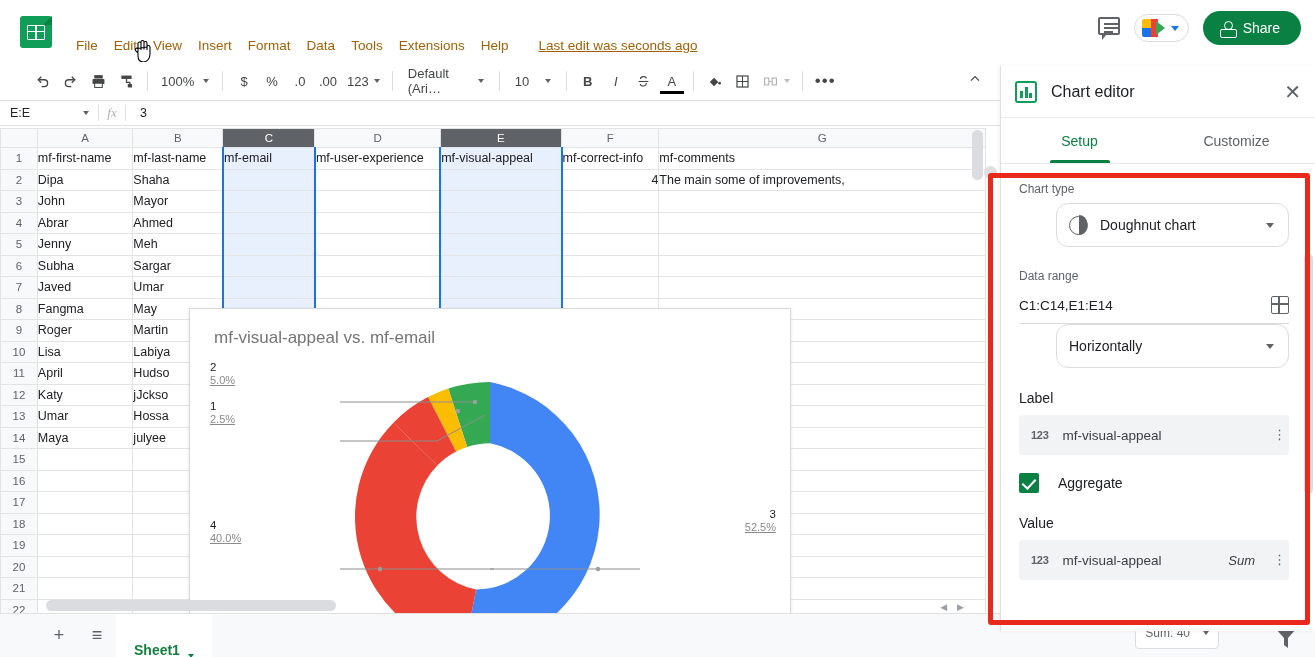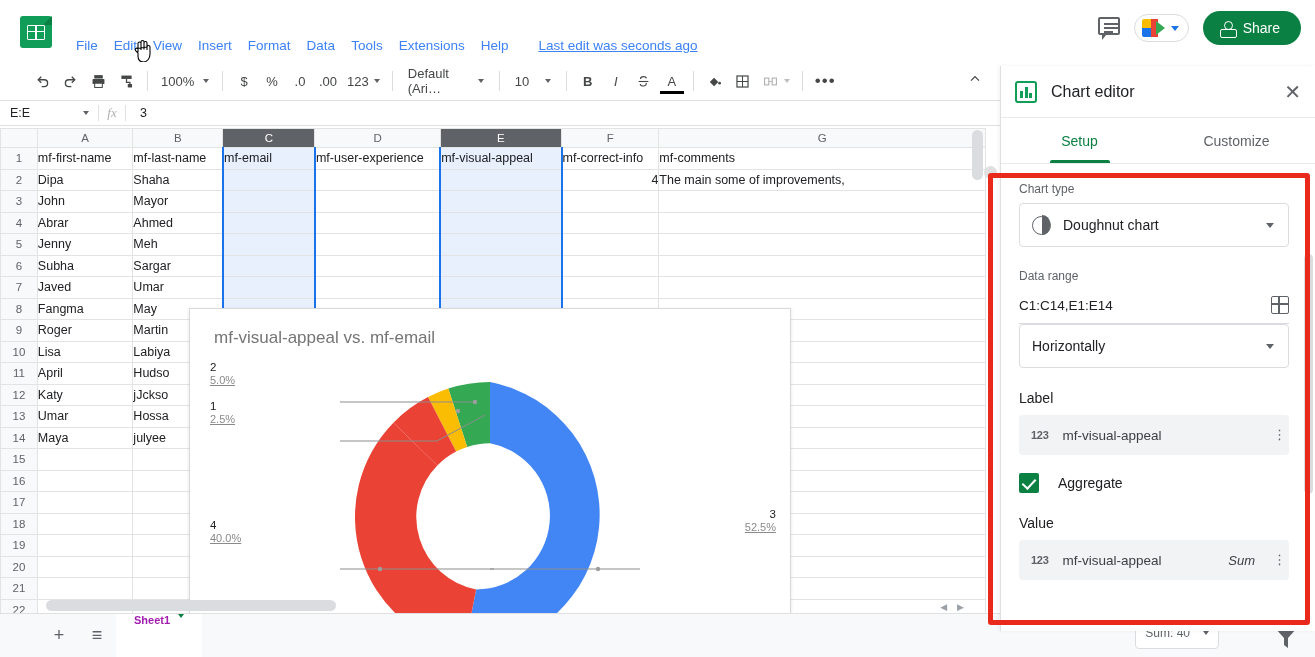--- a/index.html
+++ b/index.html
@@ -33,21 +33,21 @@
   .doc-logo .grid::after{
     content:""; position:absolute; left:7px; top:0; width:1.6px; height:100%; background:#fff;
   }
 
   .title-row { position:absolute; left:66px; top:9px; display:flex; align-items:center; gap:12px; }
   .doc-title { font-size:19px; color:#202124; letter-spacing:.1px; }
   .title-icon { color:#5f6368; font-size:15px; cursor:pointer; line-height:1; }
   .star-icon { font-size:16px; }
 
   .menubar { position:absolute; left:68px; top:36px; display:flex; gap:0px; }
-  .menubar div { font-size:13.5px; color:#3b82f6; padding:2px 8px; border-radius:4px; cursor:pointer; }
+  .menubar div { font-size:13.5px; color:#a16207; padding:2px 8px; border-radius:4px; cursor:pointer; }
   .lastedit { font-size:12.5px; color:#5f6368; margin-left:14px; padding-top:3px; text-decoration:underline; cursor:pointer;}
 
   .hand-cursor{
     position:absolute; left:132px; top:38px; width:22px; height:26px; pointer-events:none;
   }
 
   .topright { position:absolute; right:14px; top:11px; display:flex; align-items:center; gap:14px; }
   .cmt-icon { width:22px; height:22px; position:relative; cursor:pointer; }
   .cmt-icon .b { position:absolute; inset:0 0 4px 0; border:2px solid #5f6368; border-radius:2px; }
   .cmt-icon .b::after{ content:""; position:absolute; left:2px; bottom:-7px; border-width:6px 5px 0 0; border-style:solid; border-color:#5f6368 transparent transparent transparent;}
@@ -113,21 +113,21 @@
 
   
   .vscroll { position:absolute; right:3px; top:2px; width:11px; height:50px; background:#dadce0; border-radius:6px;}
   .hscroll-track{ position:absolute; left:44px; bottom:2px; height:11px; width:900px;}
   .hscroll { position:absolute; left:2px; top:0; width:290px; height:11px; background:#dadce0; border-radius:6px;}
   .arrowbtns{ position:absolute; right:22px; bottom:1px; display:flex; gap:10px; color:#9aa0a6; font-size:9px;}
 
   
   .bottombar { position:absolute; left:0; bottom:0; width:1315px; height:44px; background:#f8f9fa; border-top:1px solid #e0e0e0; display:flex; align-items:center; }
   .bb-ic { width:38px; text-align:center; color:#5f6368; font-size:18px; cursor:pointer; }
-  .sheet-tab { display:flex; align-items:flex-start; gap:8px; background:#fff; height:44px; padding:0 18px; color:#a21caf; font-size:11px; font-weight:bold; cursor:pointer;}
+  .sheet-tab { display:flex; align-items:flex-end; gap:8px; background:#fff; height:44px; padding:0 18px; color:#15803d; font-size:14px; font-weight:bold; cursor:pointer;}
   .sheet-tab .ct{ width:0;height:0;border-style:solid;border-width:4px 3.5px 0 3.5px;border-color:#0b8043 transparent transparent transparent;}
   .sumbox { position:absolute; right:96px; bottom:8px; display:flex; align-items:center; gap:8px;
             border:1px solid #dadce0; background:#fff; border-radius:4px; padding:8px 9px; font-size:12px; color:#5f6368; cursor:pointer;}
   .explore { position:absolute; right:14px; bottom:4px; width:30px; height:30px; cursor:pointer;}
 
   
   .panel { position:absolute; right:0; top:66px; width:315px; height:565px; background:#fff;
            border-left:1px solid #e0e0e0; box-shadow:-1px 0 4px rgba(0,0,0,.06); overflow:hidden;}
   .panel-head { height:52px; display:flex; align-items:center; padding:0 14px; border-bottom:1px solid #e8eaed; }
   .panel-logo { width:22px; height:22px; border:2px solid #0f9d58; border-radius:3px; position:relative; margin-right:14px;}
@@ -137,21 +137,21 @@
   .panel-logo i:nth-child(3){ left:12px; height:5px;}
   .panel-title{ font-size:16px; color:#202124; flex:1;}
   .panel-close{ font-size:20px; color:#5f6368; cursor:pointer; line-height:1;}
   .tabs { display:flex; height:46px; border-bottom:1px solid #e8eaed;}
   .tab { flex:1; display:flex; align-items:center; justify-content:center; font-size:14px; color:#5f6368; cursor:pointer; position:relative;}
   .tab.active{ color:#0b8043; }
   .tab.active::after{ content:""; position:absolute; left:50%; transform:translateX(-50%); bottom:0; width:60px; height:3px; background:#0b8043; border-radius:2px 2px 0 0;}
   .panel-body{ padding:18px 26px 0 18px; }
   .fld-label{ font-size:12px; color:#5f6368; margin-bottom:7px;}
   .fld-label.big{ font-size:14px; color:#202124; margin-top:22px; margin-bottom:9px;}
-  .select{ height:44px; border:1px solid #dadce0; border-radius:4px; display:flex; align-items:center; padding:0 12px; gap:12px; font-size:14px; color:#202124; cursor:pointer; position:relative;}
+  .select{ height:44px; border:1px solid #dadce0; border-radius:12px; display:flex; align-items:center; padding:0 12px; gap:12px; font-size:14px; color:#202124; cursor:pointer; position:relative;margin-left:37px;}
   .select .sc{ position:absolute; right:14px; width:0;height:0;border-style:solid;border-width:5px 4px 0 4px;border-color:#5f6368 transparent transparent transparent;}
   .donut-ic{ width:19px; height:19px; border:1.7px solid #5f6368; border-radius:50%; position:relative;}
   .donut-ic::after{ content:""; position:absolute; left:50%; top:-1.7px; bottom:-1.7px; width:8px; background:#5f6368; border-radius:0 9px 9px 0;}
   .rangerow{ display:flex; align-items:center; justify-content:space-between; border-bottom:1px solid #dadce0; padding:6px 0 9px 0; margin-top:3px;}
   .rangeval{ font-size:13.5px; color:#202124;}
   .grid-ic{ width:18px; height:18px; border:1.7px solid #5f6368; border-radius:2px; position:relative; cursor:pointer;}
   .grid-ic::before{content:"";position:absolute;left:0;right:0;top:6.3px;height:1.7px;background:#5f6368;}
   .grid-ic::after{content:"";position:absolute;top:0;bottom:0;left:6.3px;width:1.7px;background:#5f6368;}
   .chip{ height:40px; background:#f1f3f4; border-radius:4px; display:flex; align-items:center; padding:0 12px; gap:14px; cursor:pointer;}
   .chip .n123{ font-size:11px; font-weight:bold; color:#5f6368; letter-spacing:-.3px;}

